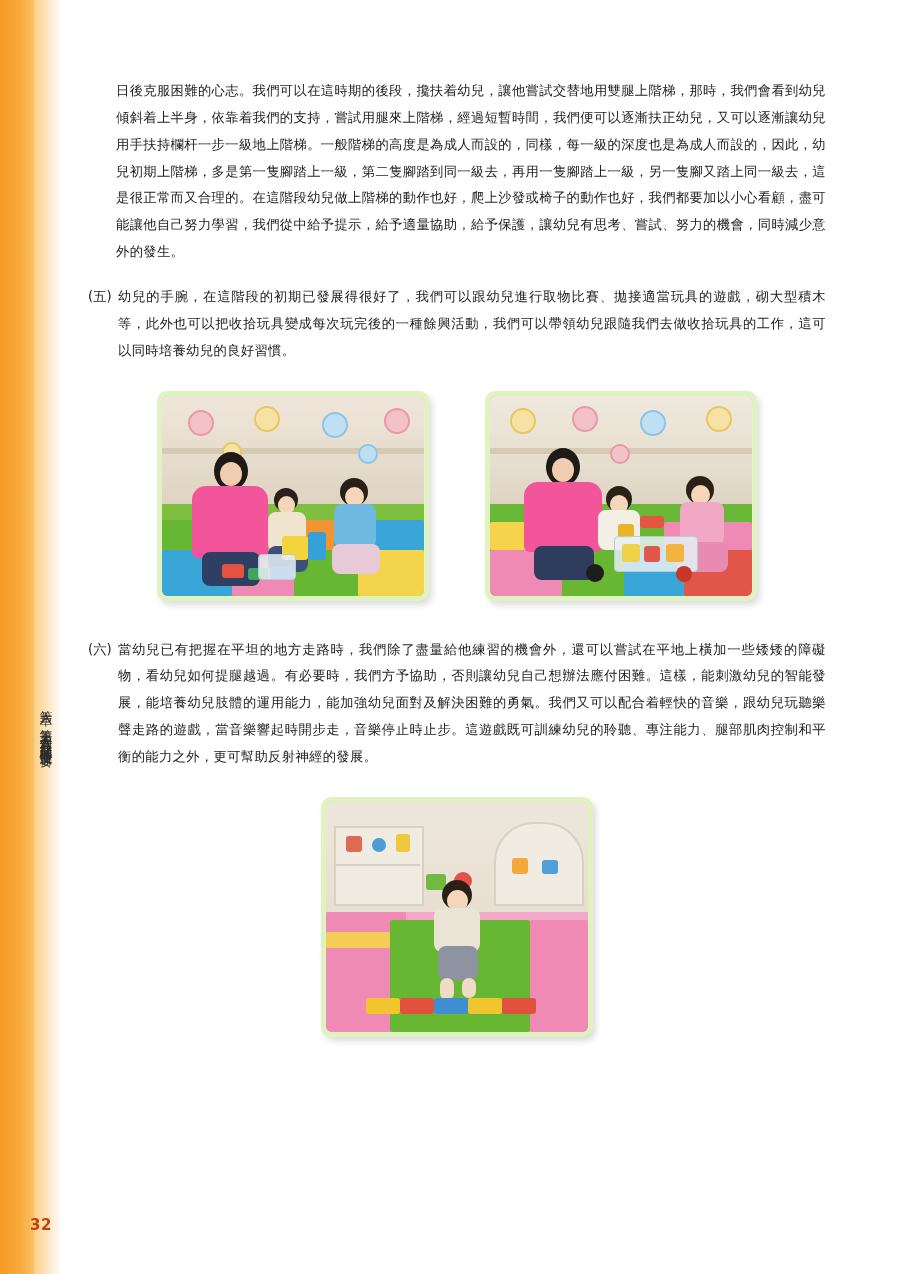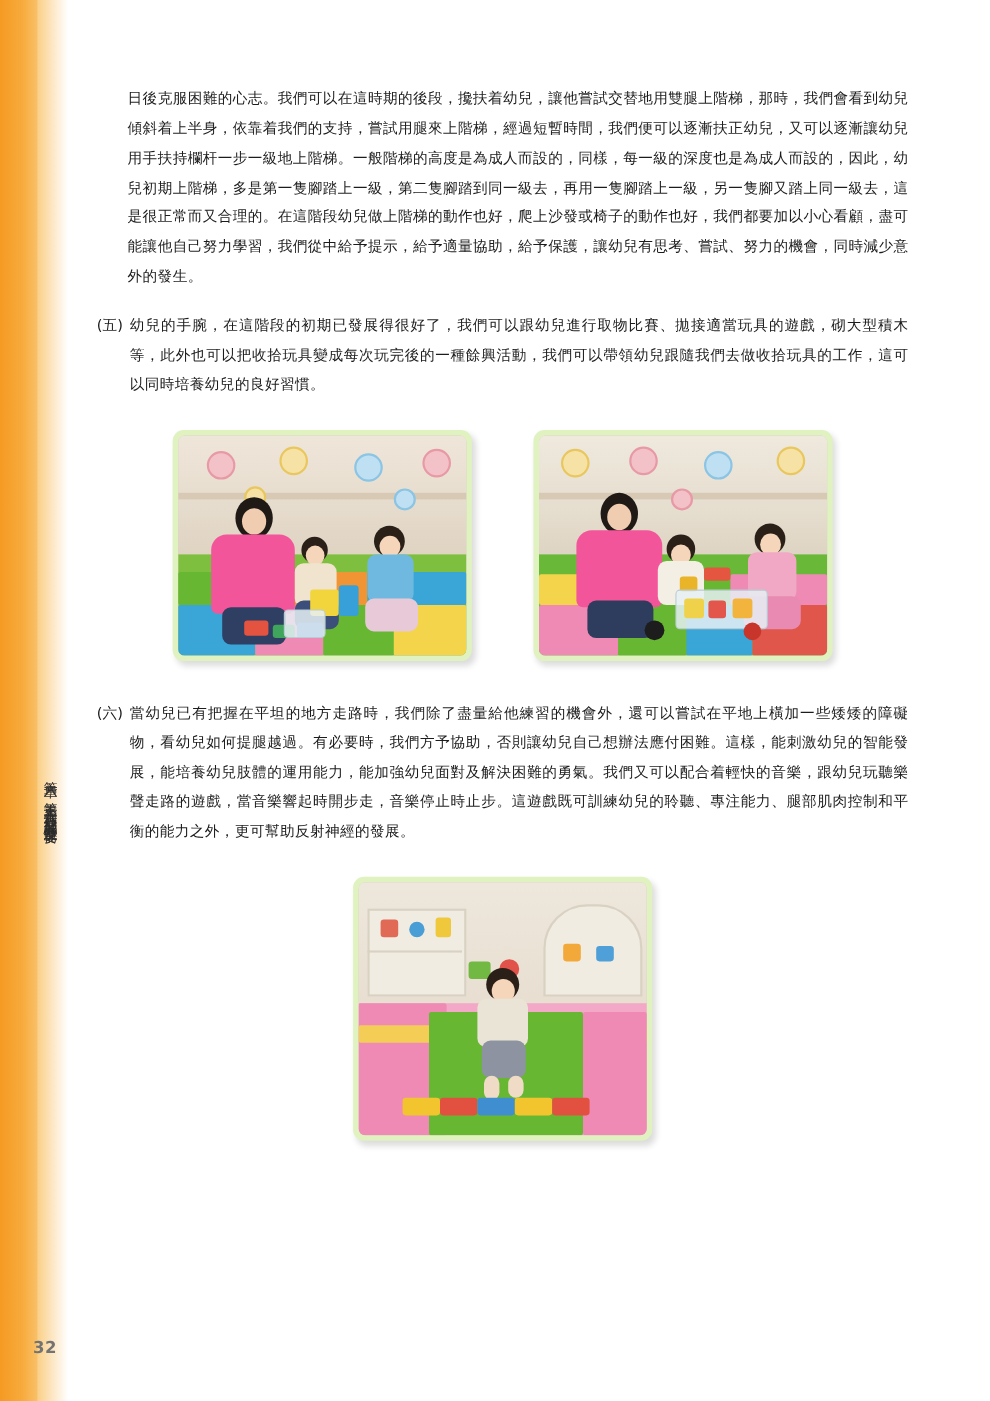--- a/index.html
+++ b/index.html
@@ -46,21 +46,21 @@
     color: #2b2b2b;
     font-family: "DejaVu Sans", "Liberation Sans", sans-serif;
     white-space: pre;
   }
   #page-number {
     position: absolute;
     left: 30px;
     top: 1216px;
     font-size: 15px;
     font-weight: bold;
-    color: #737373;
+    color: #c2410c;
     letter-spacing: 0.5px;
   }
 
   
   #content {
     position: absolute;
     left: 88px;
     top: 78px;
     width: 738px;
   }

